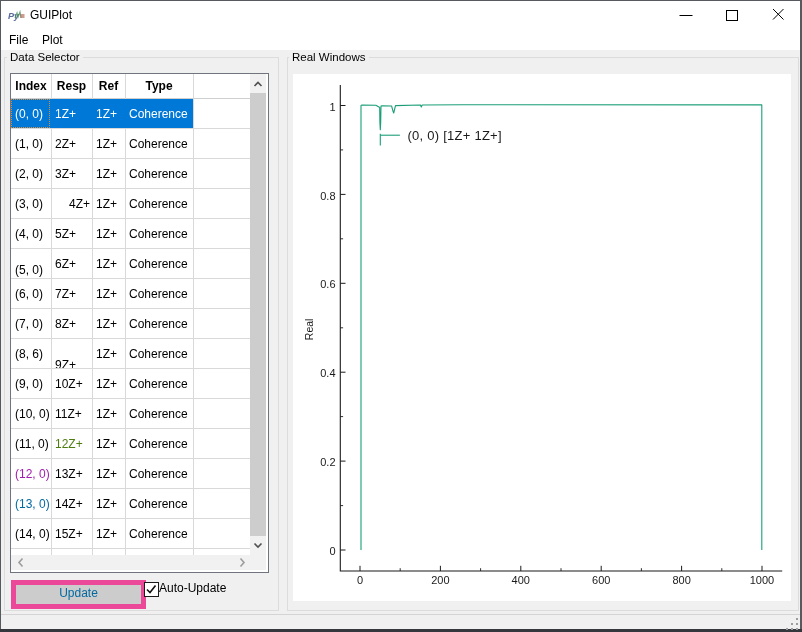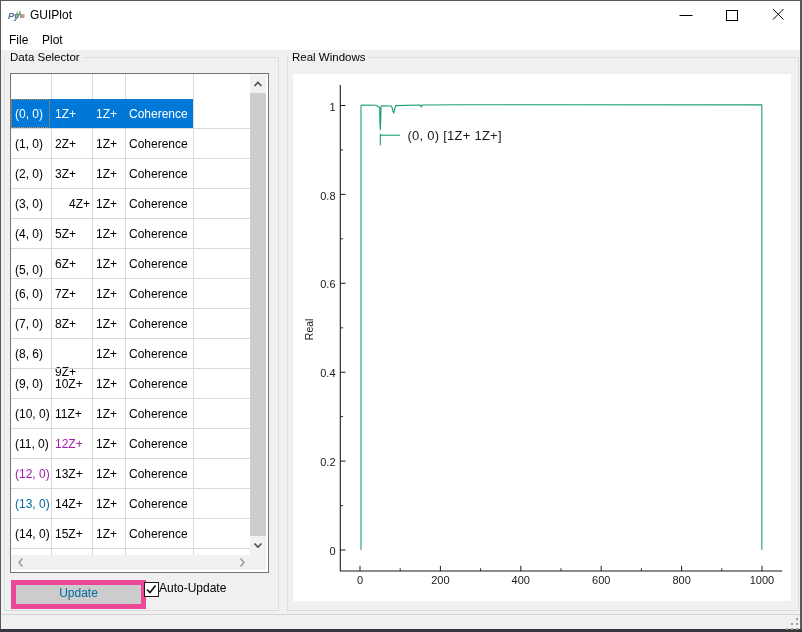--- a/index.html
+++ b/index.html
@@ -34,20 +34,27 @@
 <div class="abs" style="left:1px;top:30px;width:799px;height:20px;background:#ffffff"></div>
 <div class="abs" style="left:9px;top:30px;height:20px;line-height:20px">File</div>
 <div class="abs" style="left:42px;top:30px;height:20px;line-height:20px">Plot</div>
 
 <div class="abs" style="left:4px;top:57px;width:273px;height:552px;border:1px solid #dcdcdc"></div>
 <div class="abs" style="left:7px;top:51px;padding:0 3px;background:#f0f0f0;line-height:13px;font-size:11.5px">Data Selector</div>
 <div class="abs" style="left:287px;top:57px;width:510px;height:552px;border:1px solid #dcdcdc"></div>
 <div class="abs" style="left:289px;top:51px;padding:0 3px;background:#f0f0f0;line-height:13px;font-size:11.5px">Real Windows</div>
 
 <div class="abs" style="left:10px;top:73px;width:257px;height:498px;border:1px solid #70757d;background:#ffffff">
+  <div class="abs" style="left:0;top:0;width:255px;height:25px">
+    <div class="abs" style="left:0;top:0;width:40px;text-align:center;line-height:24px;font-weight:bold">Index</div>
+    <div class="abs" style="left:40px;top:0;width:41px;text-align:center;line-height:24px;font-weight:bold">Resp</div>
+    <div class="abs" style="left:81px;top:0;width:33px;text-align:center;line-height:24px;font-weight:bold">Ref</div>
+    <div class="abs" style="left:114px;top:0;width:68px;text-align:center;line-height:24px;font-weight:bold">Type</div>
+    <div class="abs" style="left:0;top:24px;width:239px;height:1px;background:#cfcfcf"></div>
+  </div>
   <div style="position:absolute;left:40px;top:0;width:1px;height:481px;background:#d9d9d9"></div>
 <div style="position:absolute;left:81px;top:0;width:1px;height:481px;background:#d9d9d9"></div>
 <div style="position:absolute;left:114px;top:0;width:1px;height:481px;background:#d9d9d9"></div>
 <div style="position:absolute;left:182px;top:0;width:1px;height:481px;background:#d9d9d9"></div>
   <div style="position:absolute;left:0;top:25px;width:182px;height:30px;background:#0078d7"></div>
 <div style="position:absolute;left:4px;top:25px;width:36px;height:30px;line-height:30px;color:#ffffff;white-space:nowrap">(0, 0)</div>
 <div style="position:absolute;left:44px;top:25px;width:37px;height:30px;line-height:30px;color:#ffffff;white-space:nowrap">1Z+</div>
 <div style="position:absolute;left:85px;top:25px;width:29px;height:30px;line-height:30px;color:#ffffff;white-space:nowrap">1Z+</div>
 <div style="position:absolute;left:118px;top:25px;width:64px;height:30px;line-height:30px;color:#ffffff;white-space:nowrap">Coherence</div>
 <div style="position:absolute;left:0;top:54px;width:239px;height:1px;background:#d9d9d9"></div>
@@ -80,36 +87,36 @@
 <div style="position:absolute;left:44px;top:205px;width:37px;height:30px;line-height:30px;color:#000000;white-space:nowrap">7Z+</div>
 <div style="position:absolute;left:85px;top:205px;width:29px;height:30px;line-height:30px;color:#000000;white-space:nowrap">1Z+</div>
 <div style="position:absolute;left:118px;top:205px;width:64px;height:30px;line-height:30px;color:#000000;white-space:nowrap">Coherence</div>
 <div style="position:absolute;left:0;top:234px;width:239px;height:1px;background:#d9d9d9"></div>
 <div style="position:absolute;left:4px;top:235px;width:36px;height:30px;line-height:30px;color:#000000;white-space:nowrap">(7, 0)</div>
 <div style="position:absolute;left:44px;top:235px;width:37px;height:30px;line-height:30px;color:#000000;white-space:nowrap">8Z+</div>
 <div style="position:absolute;left:85px;top:235px;width:29px;height:30px;line-height:30px;color:#000000;white-space:nowrap">1Z+</div>
 <div style="position:absolute;left:118px;top:235px;width:64px;height:30px;line-height:30px;color:#000000;white-space:nowrap">Coherence</div>
 <div style="position:absolute;left:0;top:264px;width:239px;height:1px;background:#d9d9d9"></div>
 <div style="position:absolute;left:4px;top:265px;width:36px;height:30px;line-height:30px;color:#000000;white-space:nowrap">(8, 6)</div>
-<div style="position:absolute;left:44px;top:283px;width:37px;height:30px;line-height:30px;color:#000000;white-space:nowrap">9Z+</div>
+<div style="position:absolute;left:44px;top:276px;width:37px;height:30px;line-height:30px;color:#000000;white-space:nowrap">9Z+</div>
 <div style="position:absolute;left:85px;top:265px;width:29px;height:30px;line-height:30px;color:#000000;white-space:nowrap">1Z+</div>
 <div style="position:absolute;left:118px;top:265px;width:64px;height:30px;line-height:30px;color:#000000;white-space:nowrap">Coherence</div>
 <div style="position:absolute;left:0;top:294px;width:239px;height:1px;background:#d9d9d9"></div>
 <div style="position:absolute;left:4px;top:295px;width:36px;height:30px;line-height:30px;color:#000000;white-space:nowrap">(9, 0)</div>
 <div style="position:absolute;left:44px;top:295px;width:37px;height:30px;line-height:30px;color:#000000;white-space:nowrap">10Z+</div>
 <div style="position:absolute;left:85px;top:295px;width:29px;height:30px;line-height:30px;color:#000000;white-space:nowrap">1Z+</div>
 <div style="position:absolute;left:118px;top:295px;width:64px;height:30px;line-height:30px;color:#000000;white-space:nowrap">Coherence</div>
 <div style="position:absolute;left:0;top:324px;width:239px;height:1px;background:#d9d9d9"></div>
 <div style="position:absolute;left:4px;top:325px;width:36px;height:30px;line-height:30px;color:#000000;white-space:nowrap">(10, 0)</div>
 <div style="position:absolute;left:44px;top:325px;width:37px;height:30px;line-height:30px;color:#000000;white-space:nowrap">11Z+</div>
 <div style="position:absolute;left:85px;top:325px;width:29px;height:30px;line-height:30px;color:#000000;white-space:nowrap">1Z+</div>
 <div style="position:absolute;left:118px;top:325px;width:64px;height:30px;line-height:30px;color:#000000;white-space:nowrap">Coherence</div>
 <div style="position:absolute;left:0;top:354px;width:239px;height:1px;background:#d9d9d9"></div>
 <div style="position:absolute;left:4px;top:355px;width:36px;height:30px;line-height:30px;color:#000000;white-space:nowrap">(11, 0)</div>
-<div style="position:absolute;left:44px;top:355px;width:37px;height:30px;line-height:30px;color:#a21caf;white-space:nowrap">12Z+</div>
+<div style="position:absolute;left:44px;top:355px;width:37px;height:30px;line-height:30px;color:#4d7c0f;white-space:nowrap">12Z+</div>
 <div style="position:absolute;left:85px;top:355px;width:29px;height:30px;line-height:30px;color:#000000;white-space:nowrap">1Z+</div>
 <div style="position:absolute;left:118px;top:355px;width:64px;height:30px;line-height:30px;color:#000000;white-space:nowrap">Coherence</div>
 <div style="position:absolute;left:0;top:384px;width:239px;height:1px;background:#d9d9d9"></div>
 <div style="position:absolute;left:4px;top:385px;width:36px;height:30px;line-height:30px;color:#a21caf;white-space:nowrap">(12, 0)</div>
 <div style="position:absolute;left:44px;top:385px;width:37px;height:30px;line-height:30px;color:#000000;white-space:nowrap">13Z+</div>
 <div style="position:absolute;left:85px;top:385px;width:29px;height:30px;line-height:30px;color:#000000;white-space:nowrap">1Z+</div>
 <div style="position:absolute;left:118px;top:385px;width:64px;height:30px;line-height:30px;color:#000000;white-space:nowrap">Coherence</div>
 <div style="position:absolute;left:0;top:414px;width:239px;height:1px;background:#d9d9d9"></div>
 <div style="position:absolute;left:4px;top:415px;width:36px;height:30px;line-height:30px;color:#0369a1;white-space:nowrap">(13, 0)</div>
 <div style="position:absolute;left:44px;top:415px;width:37px;height:30px;line-height:30px;color:#000000;white-space:nowrap">14Z+</div>

